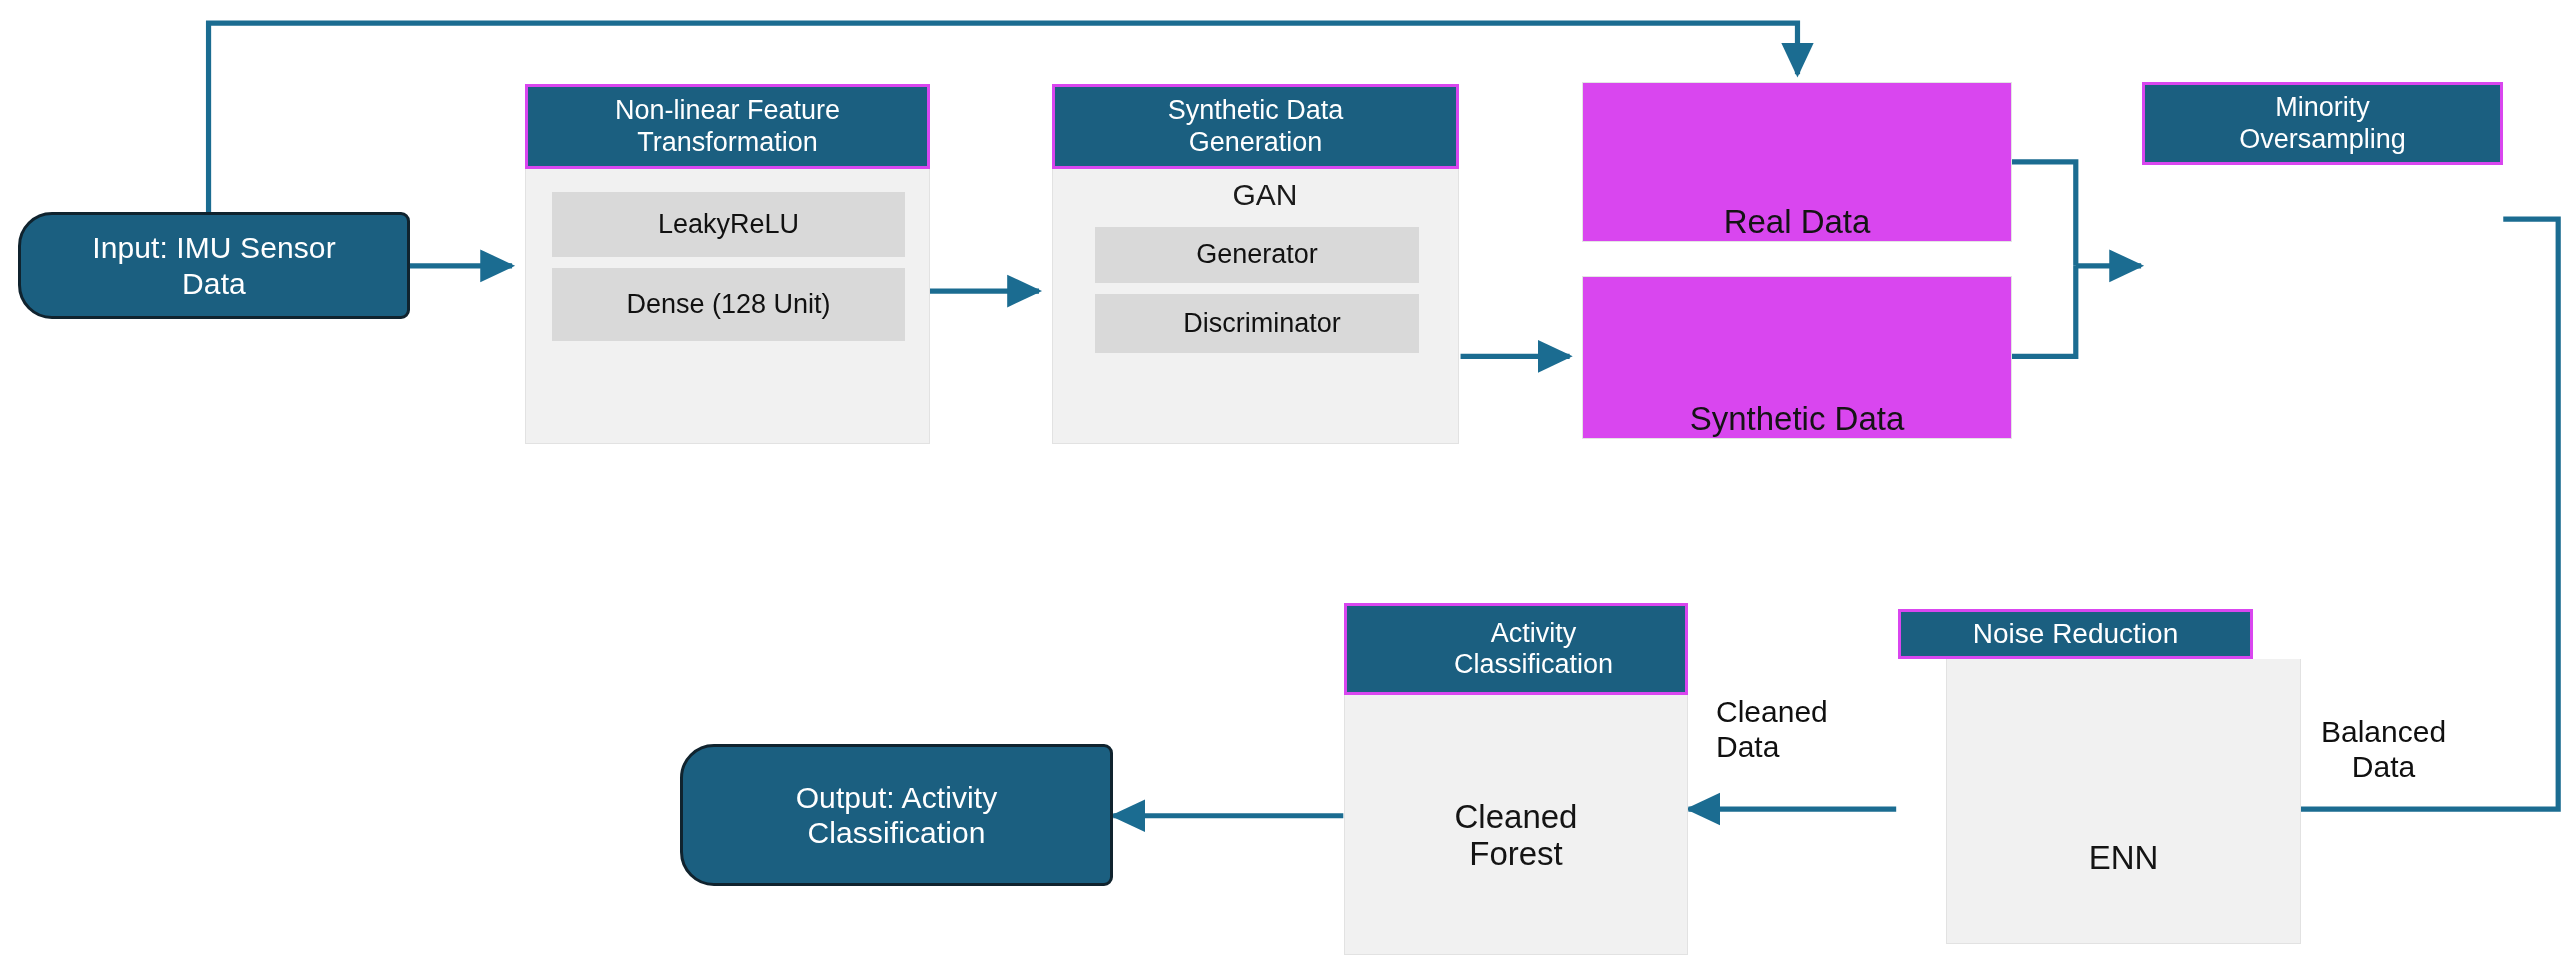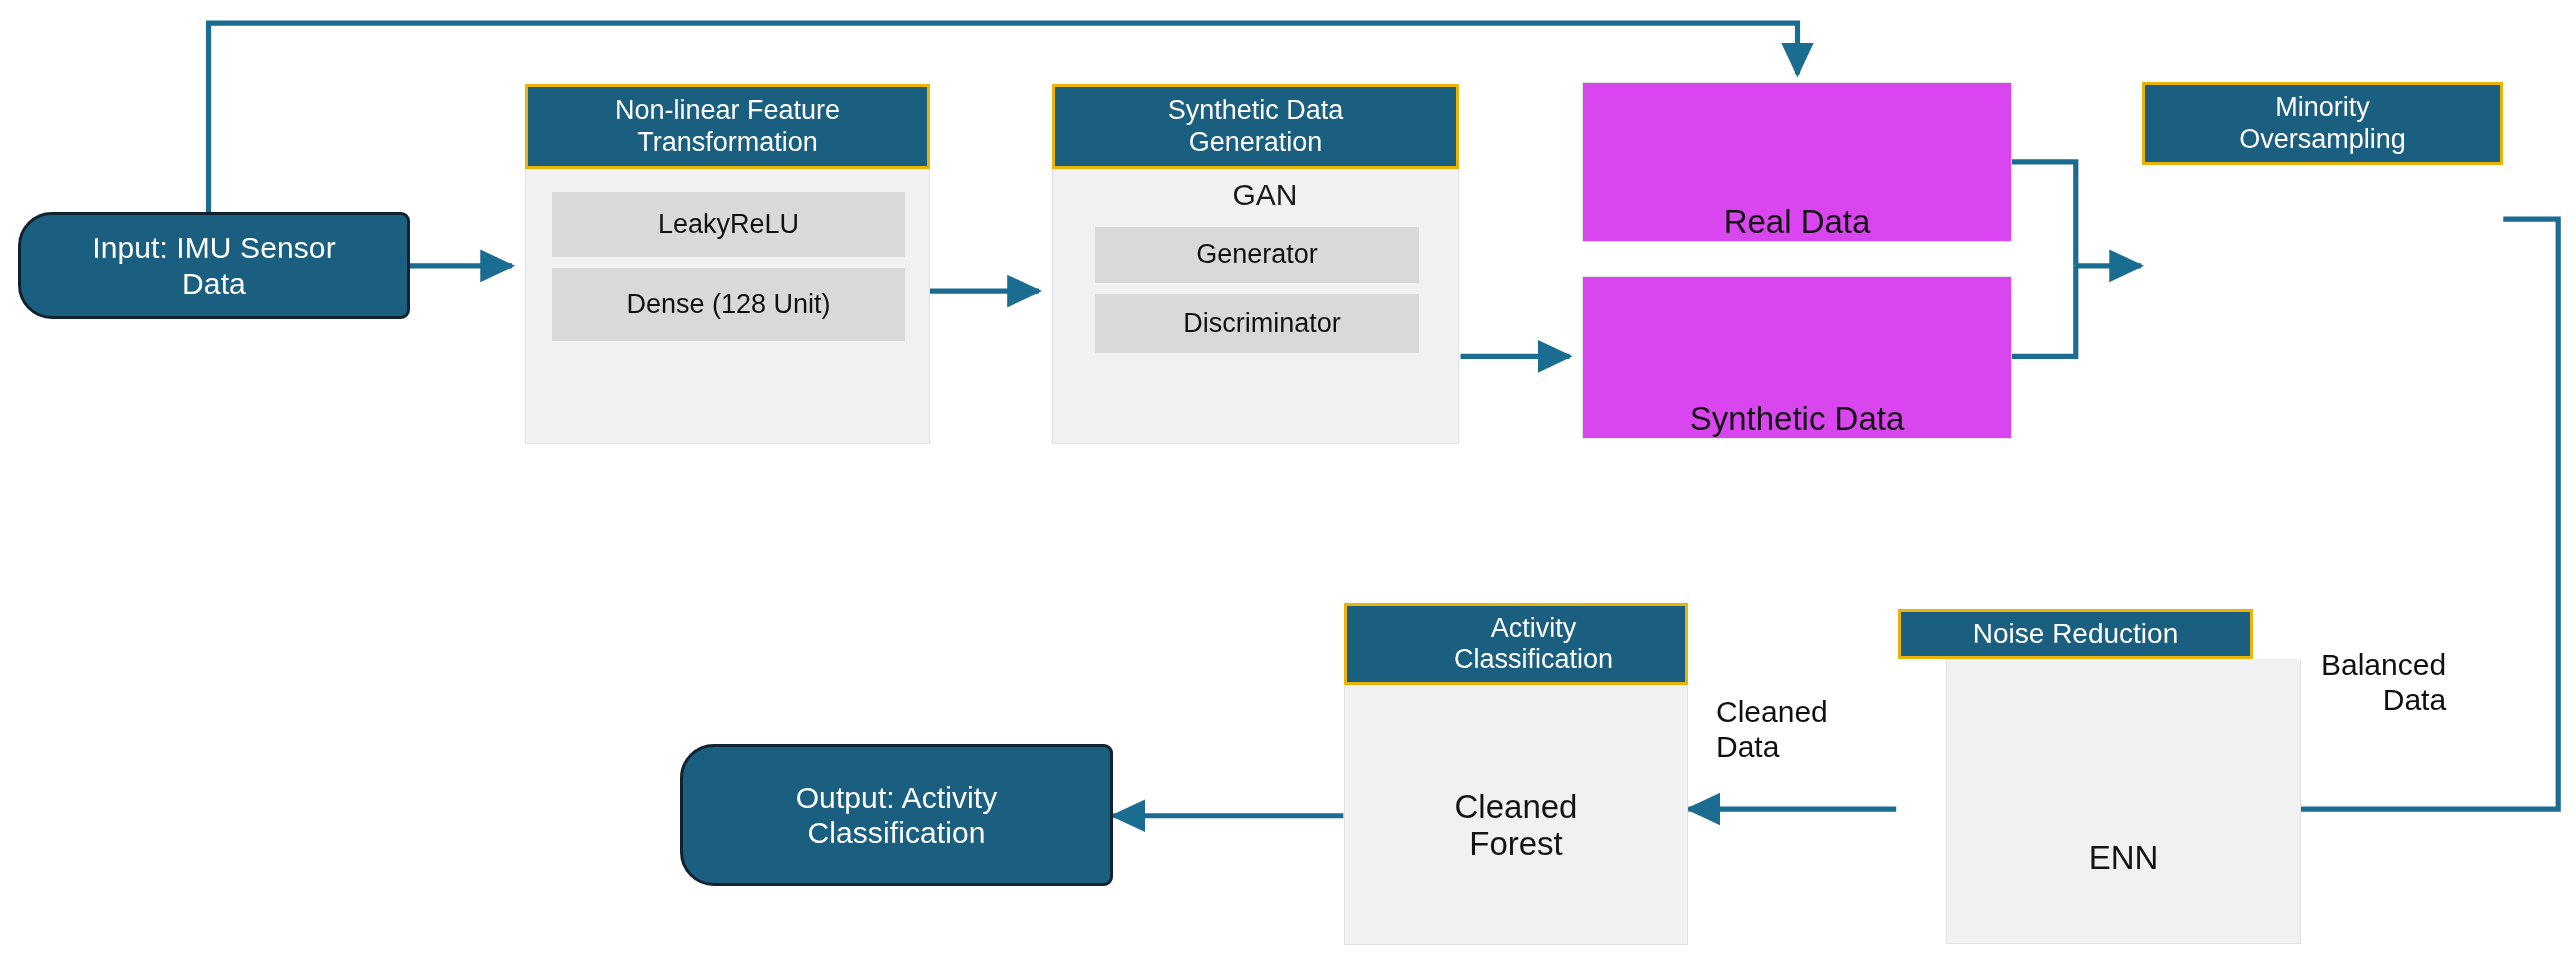--- a/index.html
+++ b/index.html
@@ -46,21 +46,21 @@
   }
   .terminator .ttxt { padding: 0 16.3px; }
 
   
   .group {
     position: absolute;
     z-index: 3;
   }
   .group-header {
     background: #1b5f80;
-    border: 3px solid #eab308;
+    border: 3px solid #d946ef;
     box-sizing: border-box;
     color: #ffffff;
     font-size: 27px;
     line-height: 1.16;
     text-align: center;
     display: flex;
     align-items: center;
     justify-content: center;
     width: 100%;
   }
@@ -211,30 +211,30 @@
   <div class="group" style="left:1898px; top:609px; width:355px; height:335px;">
     <div class="group-header" style="height:50px; font-size:28px;">
       <div><span>Noise Reduction</span></div>
     </div>
     <div class="group-body" style="height:285px;margin-left:48px;">
       <div class="body-center-label" style="top:181px;">ENN</div>
     </div>
   </div>
 
   <div class="group" style="left:1344px; top:603px; width:344px; height:338px;">
-    <div class="group-header" style="height:82px;padding-left:35px;">
+    <div class="group-header" style="height:92px;padding-left:35px;">
       <div><span>Activity</span><br><span>Classification</span></div>
     </div>
     <div class="group-body" style="height:260px;">
       <div class="body-center-label" style="top:104px;"><span>Cleaned</span><br><span>Forest</span></div>
     </div>
   </div>
 
   <div class="terminator" style="left:680px; top:744px; width:433px; height:142px;">
     <div class="ttxt"><span>Output: Activity</span><br><span>Classification</span></div>
   </div>
 
-  <div class="edge-label" style="left:2321px; top:647px; text-align:right;"><span>Balanced</span><br><span>Data</span></div>
+  <div class="edge-label" style="left:2321px; top:714px; text-align:center;"><span>Balanced</span><br><span>Data</span></div>
 
   <div class="edge-label" style="left:1716px; top:694px; text-align:left;"><span>Cleaned</span><br><span>Data</span></div>
 
 </div>
 
 
 </body></html>

